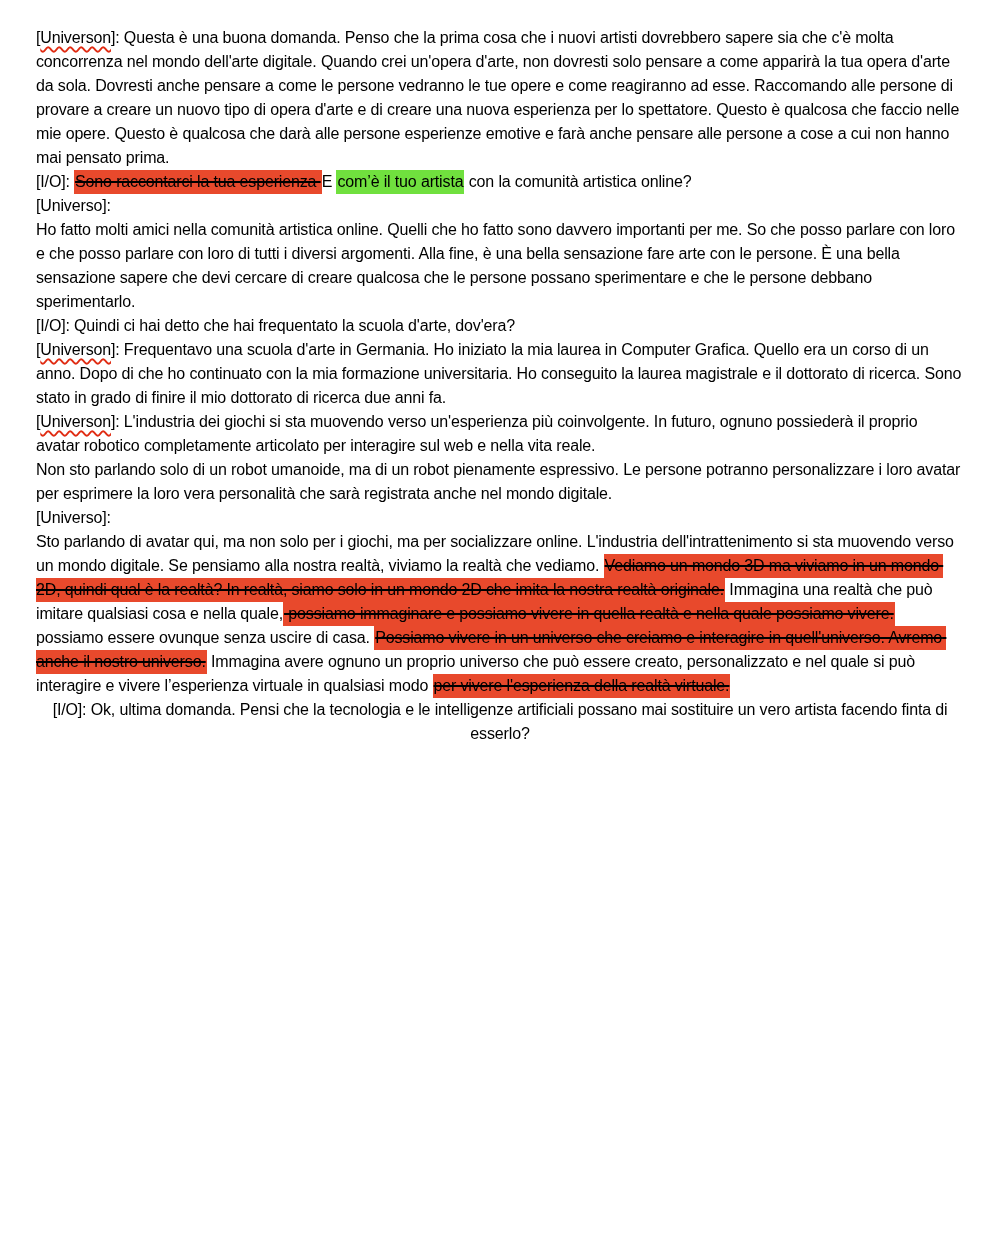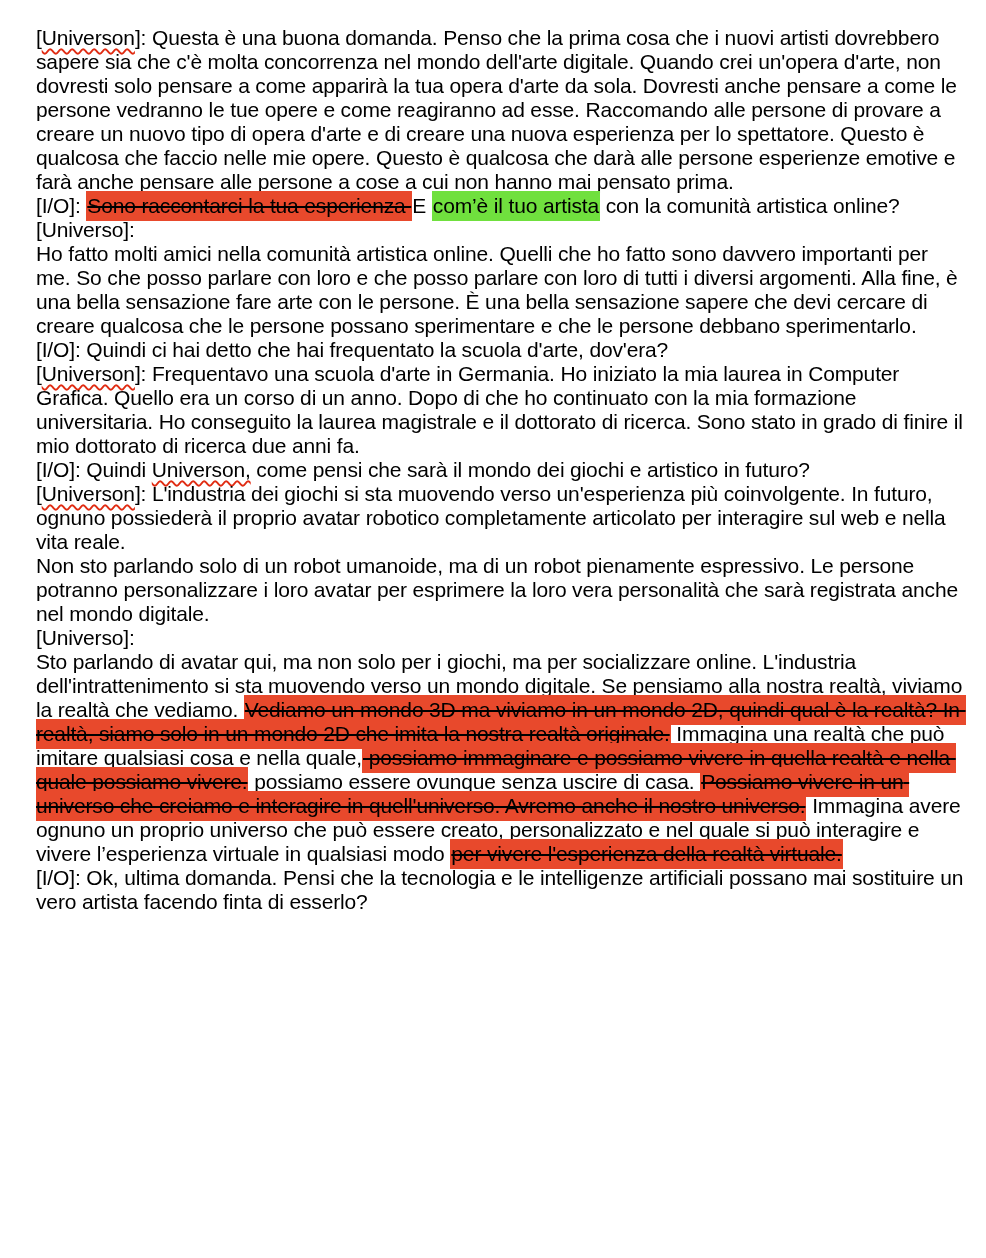--- a/index.html
+++ b/index.html
@@ -9,30 +9,30 @@
     width: 986px;
     height: 1258px;
     overflow: hidden;
   }
   .page {
     box-sizing: border-box;
     width: 986px;
     height: 1258px;
     padding: 26px 22px 0 36px;
     font-family: "Liberation Sans", sans-serif;
-    font-size: 21px;
+    font-size: 16px;
     line-height: 24px;
     letter-spacing: -0.15px;
     color: #000000;
   }
   p.para {
     margin: 0;
     white-space: pre-wrap;
   }
-  .gap-0 { margin-bottom: 0; }
+  .gap-0 { margin-bottom: 0; text-align: center; }
   .gap-1 { margin-bottom: 24px; }
   .gap-2 { margin-bottom: 48px; }
   .seg-plain { background: transparent; }
   .seg-deleted {
     background: var(--deletion-bg, #e8492c);
     text-decoration: line-through;
     text-decoration-color: #000000;
     text-decoration-thickness: 2px;
     padding: 3px 1px 4px 1px;
   }
@@ -53,20 +53,19 @@
 <body>
 
 <main class="page">
   <div>
       <p class="para gap-2"><span class="seg-plain">[</span><span class="seg-misspelled">Universon</span><span class="seg-plain">]: Questa è una buona domanda. Penso che la prima cosa che i nuovi artisti dovrebbero sapere sia che c'è molta concorrenza nel mondo dell'arte digitale. Quando crei un'opera d'arte, non dovresti solo pensare a come apparirà la tua opera d'arte da sola. Dovresti anche pensare a come le persone vedranno le tue opere e come reagiranno ad esse. Raccomando alle persone di provare a creare un nuovo tipo di opera d'arte e di creare una nuova esperienza per lo spettatore. Questo è qualcosa che faccio nelle mie opere. Questo è qualcosa che darà alle persone esperienze emotive e farà anche pensare alle persone a cose a cui non hanno mai pensato prima.</span></p>
       <p class="para gap-1"><span class="seg-plain">[I/O]: </span><span class="seg-deleted">Sono raccontarci la tua esperienza </span><span class="seg-plain">E </span><span class="seg-inserted">com’è il tuo artista</span><span class="seg-plain"> con la comunità artistica online?</span></p>
       <p class="para gap-2"><span class="seg-plain">[Universo]:
 Ho fatto molti amici nella comunità artistica online. Quelli che ho fatto sono davvero importanti per me. So che posso parlare con loro e che posso parlare con loro di tutti i diversi argomenti. Alla fine, è una bella sensazione fare arte con le persone. È una bella sensazione sapere che devi cercare di creare qualcosa che le persone possano sperimentare e che le persone debbano sperimentarlo.</span></p>
       <p class="para gap-1"><span class="seg-plain">[I/O]: Quindi ci hai detto che hai frequentato la scuola d'arte, dov'era?</span></p>
       <p class="para gap-1"><span class="seg-plain">[</span><span class="seg-misspelled">Universon</span><span class="seg-plain">]: Frequentavo una scuola d'arte in Germania. Ho iniziato la mia laurea in Computer Grafica. Quello era un corso di un anno. Dopo di che ho continuato con la mia formazione universitaria. Ho conseguito la laurea magistrale e il dottorato di ricerca. Sono stato in grado di finire il mio dottorato di ricerca due anni fa.</span></p>
-      <p class="para gap-1"><span class="seg-plain">[I/O]: Quindi </span><span class="seg-misspelled">Universon,</span><span class="seg-plain"> come pensi che sarà il mondo dei giochi e artistico in futuro?</span></p>
       <p class="para gap-1"><span class="seg-plain">[</span><span class="seg-misspelled">Universon</span><span class="seg-plain">]: L'industria dei giochi si sta muovendo verso un'esperienza più coinvolgente. In futuro, ognuno possiederà il proprio avatar robotico completamente articolato per interagire sul web e nella vita reale.
 Non sto parlando solo di un robot umanoide, ma di un robot pienamente espressivo. Le persone potranno personalizzare i loro avatar per esprimere la loro vera personalità che sarà registrata anche nel mondo digitale.</span></p>
       <p class="para gap-2"><span class="seg-plain">[Universo]:
 Sto parlando di avatar qui, ma non solo per i giochi, ma per socializzare online. L'industria dell'intrattenimento si sta muovendo verso un mondo digitale. Se pensiamo alla nostra realtà, viviamo la realtà che vediamo. </span><span class="seg-deleted">Vediamo un mondo 3D ma viviamo in un mondo 2D, quindi qual è la realtà? In realtà, siamo solo in un mondo 2D che imita la nostra realtà originale.</span><span class="seg-plain"> Immagina una realtà che può imitare qualsiasi cosa e nella quale,</span><span class="seg-deleted"> possiamo immaginare e possiamo vivere in quella realtà e nella quale possiamo vivere.</span><span class="seg-plain"> possiamo essere ovunque senza uscire di casa. </span><span class="seg-deleted">Possiamo vivere in un universo che creiamo e interagire in quell'universo. Avremo anche il nostro universo.</span><span class="seg-plain"> Immagina avere ognuno un proprio universo che può essere creato, personalizzato e nel quale si può interagire e vivere l’esperienza virtuale in qualsiasi modo </span><span class="seg-deleted">per vivere l'esperienza della realtà virtuale.</span></p>
       <p class="para gap-0"><span class="seg-plain">[I/O]: Ok, ultima domanda. Pensi che la tecnologia e le intelligenze artificiali possano mai sostituire un vero artista facendo finta di esserlo?</span></p>
     </div>
 </main>
 
 </body></html>

